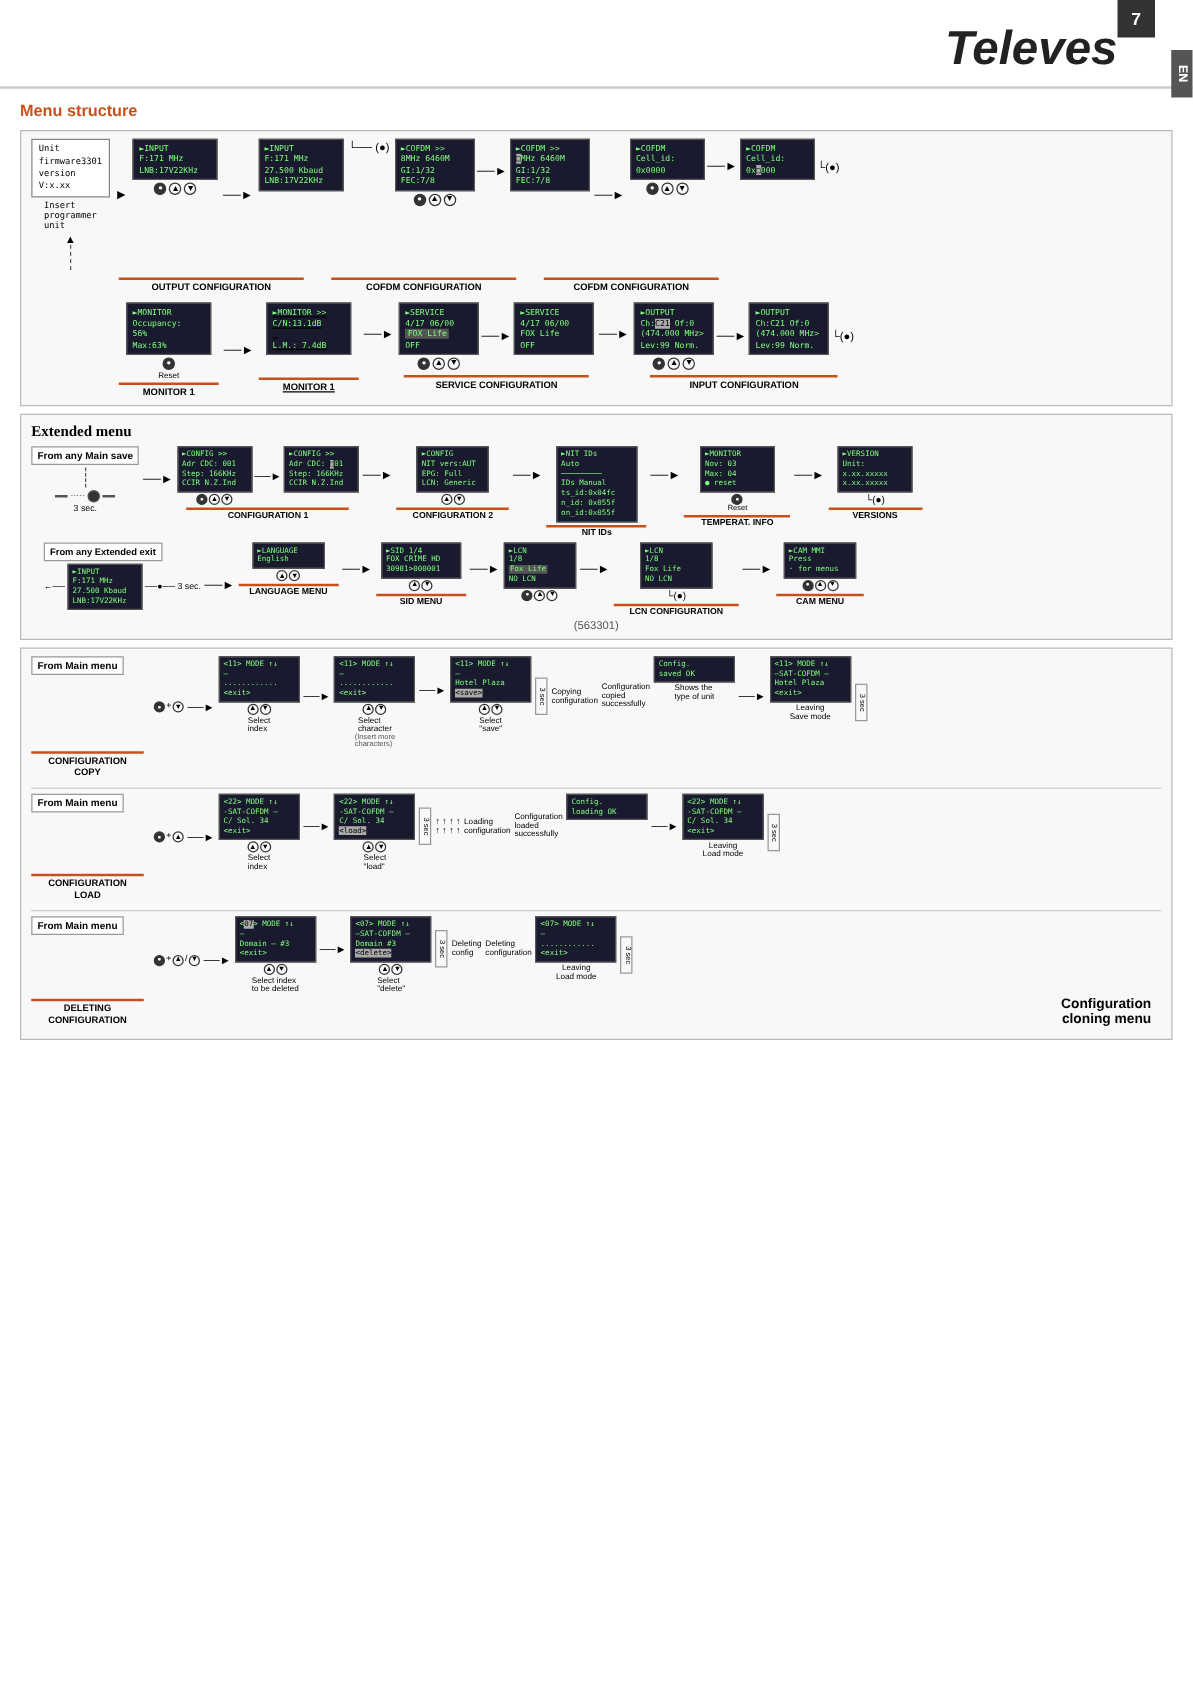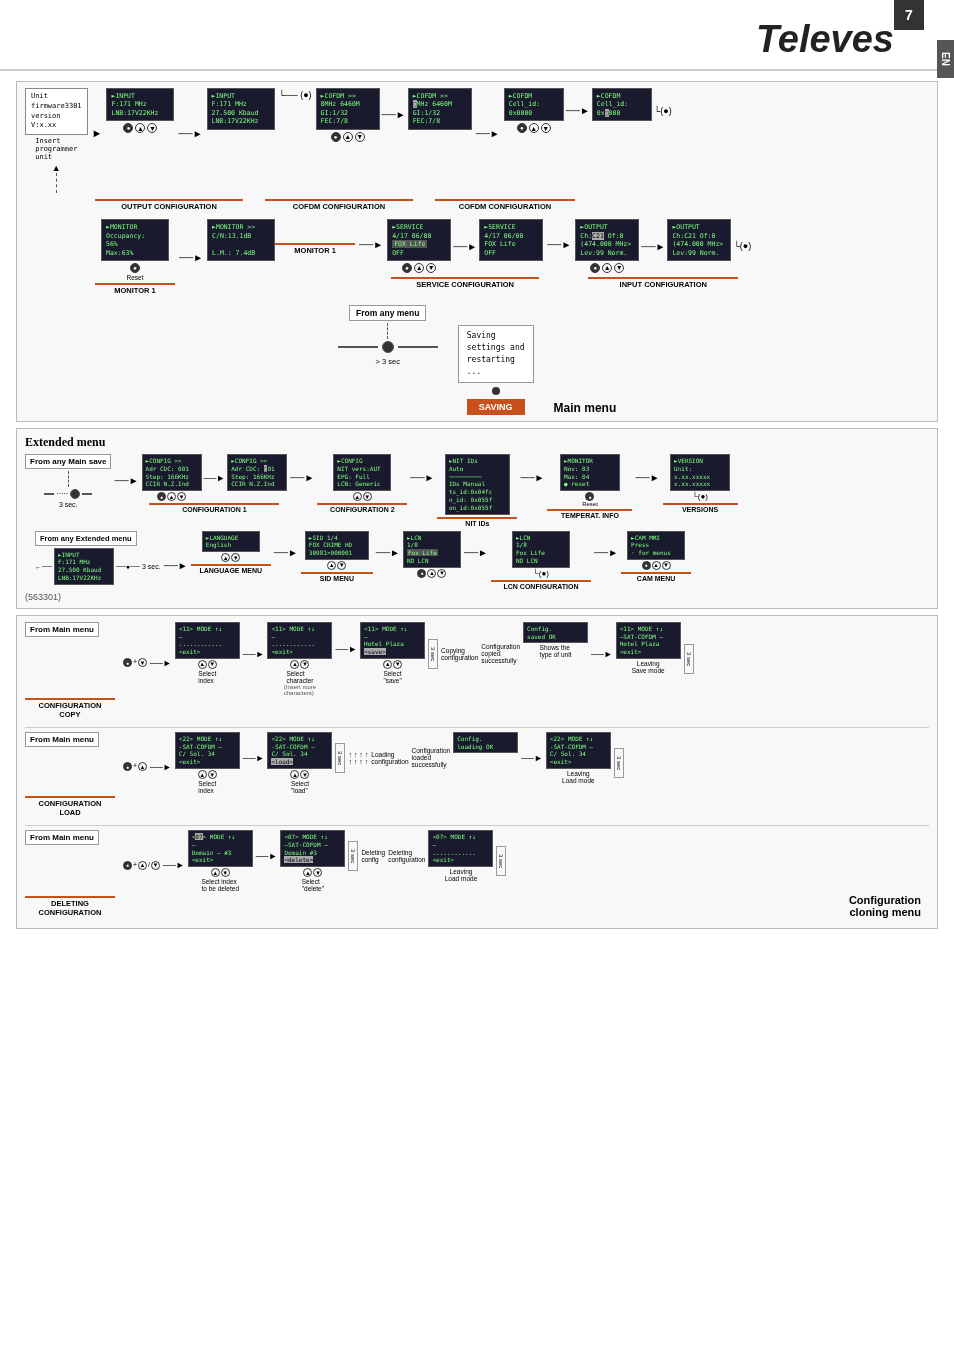--- a/index.html
+++ b/index.html
@@ -43,20 +43,21 @@
   </div>
   <div style="position:absolute;top:0;right:30px;background:#333;color:#fff;width:30px;height:30px;display:flex;align-items:center;justify-content:center;font-size:14px;font-weight:bold;">
     <span>7</span>
   </div>
   <div style="position:absolute;right:0;top:40px;background:#555;color:#fff;font-size:10px;font-weight:bold;padding:12px 3px;writing-mode:vertical-rl;">
     <span>EN</span>
   </div>
 </div>
 
 <div class="section" style="padding:10px 16px;">
+  <div class="section-title">Menu structure</div>
 
   <div style="border:1px solid #bbb;background:#f8f8f8;padding:6px 8px;margin-bottom:6px;position:relative;">
 
     <div style="display:flex;align-items:flex-start;gap:4px;margin-bottom:6px;">
 
       <div style="display:flex;flex-direction:column;align-items:center;gap:0;">
         <div style="border:1px solid #888;padding:3px 5px;font-size:7px;font-family:monospace;line-height:1.4;background:#fff;min-width:62px;">
           Unit<br>firmware3301<br>version<br>V:x.xx
         </div>
         <div style="font-size:7px;margin-top:2px;font-family:monospace;text-align:left;">Insert<br>programmer<br>unit</div>
@@ -155,21 +156,21 @@
         </div>
         <div style="display:flex;gap:2px;margin-top:2px;align-items:center;">
           <div style="width:10px;height:10px;border-radius:50%;border:1.5px solid #333;background:#333;color:#fff;font-size:6px;display:flex;align-items:center;justify-content:center;">●</div>
         </div>
         <div style="font-size:6.5px;margin-top:1px;"> Reset</div>
         <div style="width:80px;border-top:2px solid #c8501a;font-size:7.5px;font-weight:bold;padding-top:1px;text-align:center;margin-top:2px;">MONITOR 1</div>
       </div>
 
       <div style="align-self:center;font-size:10px;">──►</div>
 
-      <div style="display:flex;align-items:center;">
+      <div style="display:flex;flex-direction:column;align-items:center;text-decoration:underline;">
         <div style="background:#1a1a2e;color:#7fff7f;font-size:6.5px;font-family:monospace;padding:3px 4px;line-height:1.3;border:1px solid #555;min-width:68px;">
           ►MONITOR &gt;&gt;<br>C/N:13.1dB<br>&nbsp;<br>L.M.: 7.4dB
         </div>
         <div style="width:80px;border-top:2px solid #c8501a;font-size:7.5px;font-weight:bold;padding-top:1px;text-align:center;margin-top:18px;">MONITOR 1</div>
       </div>
 
       <div style="align-self:center;font-size:10px;margin-top:-25px;">──►</div>
 
       <div style="display:flex;flex-direction:column;align-items:center;">
         <div style="display:flex;gap:2px;">
@@ -213,40 +214,20 @@
               ►OUTPUT<br>Ch:C21 Of:0<br>(474.000 MHz&gt;<br>Lev:99 Norm.
             </div>
           </div>
           <div style="align-self:center;font-size:9px;">└(●)</div>
         </div>
         <div style="width:150px;border-top:2px solid #c8501a;font-size:7.5px;font-weight:bold;padding-top:1px;text-align:center;margin-top:4px;">INPUT CONFIGURATION</div>
       </div>
 
     </div>
 
-    <div style="display:flex;justify-content:center;margin-top:10px;gap:20px;align-items:flex-start;">
-      <div style="display:flex;flex-direction:column;align-items:center;gap:2px;">
-        <div style="border:1px solid #999;background:#fff;font-size:8.5px;font-weight:bold;padding:2px 6px;">From any menu</div>
-        <div style="border-left:1px dashed #555;height:16px;"></div>
-        <div style="display:flex;align-items:center;gap:4px;">
-          <div style="border:1px solid #555;width:40px;height:0;"></div>
-          <div style="width:12px;height:12px;border-radius:50%;background:#333;border:1px solid #555;"></div>
-          <div style="border:1px solid #555;width:40px;height:0;"></div>
-        </div>
-        <div style="font-size:7.5px;margin-top:2px;">&gt; 3 sec</div>
-      </div>
-      <div style="display:flex;flex-direction:column;align-items:center;gap:4px;margin-top:20px;">
-        <div style="font-size:8px;font-family:monospace;border:1px solid #999;padding:4px 8px;background:#fff;line-height:1.5;">
-          Saving<br>settings and<br>restarting<br>...
-        </div>
-        <div style="width:8px;height:8px;border-radius:50%;background:#333;"></div>
-        <div style="background:#c8501a;color:#fff;font-size:9px;font-weight:bold;padding:3px 12px;">SAVING</div>
-      </div>
-      <div style="align-self:flex-end;font-size:12px;font-weight:bold;">Main menu</div>
-    </div>
 
   </div>
 
   <div style="border:1px solid #bbb;background:#f8f8f8;padding:6px 8px;margin-bottom:6px;position:relative;">
     <div style="display:flex;justify-content:flex-start;margin-bottom:4px;font-family:Liberation Serif, serif;">
       <div style="font-size:12px;font-weight:bold;color:#000;">Extended menu</div>
     </div>
 
     <div style="display:flex;align-items:flex-start;gap:3px;margin-bottom:4px;">
 
@@ -337,21 +318,21 @@
         </div>
         <div style="font-size:8px;margin-top:1px;">└(●)</div>
         <div style="width:75px;border-top:2px solid #c8501a;font-size:7px;font-weight:bold;padding-top:1px;text-align:center;margin-top:2px;">VERSIONS</div>
       </div>
 
     </div>
 
     <div style="display:flex;align-items:flex-start;gap:3px;padding-left:10px;">
 
       <div style="display:flex;flex-direction:column;align-items:flex-start;gap:2px;">
-        <div style="border:1px solid #999;background:#fff;font-size:7.5px;font-weight:bold;padding:2px 4px;">From any Extended menu</div>
+        <div style="border:1px solid #999;background:#fff;font-size:7.5px;font-weight:bold;padding:2px 4px;">From any Extended exit</div>
         <div style="display:flex;align-items:center;gap:2px;">
           <div style="font-size:7px;">←──</div>
           <div>
             <div style="background:#1a1a2e;color:#7fff7f;font-size:6px;font-family:monospace;padding:2px 3px;line-height:1.3;border:1px solid #555;min-width:60px;">
               ►INPUT<br>F:171 MHz<br>27.500 Kbaud<br>LNB:17V22KHz
             </div>
           </div>
           <div style="font-size:7px;">──●──</div>
           <div style="font-size:7px;"> 3 sec.</div>
         </div>
@@ -425,21 +406,21 @@
             <div style="width:9px;height:9px;border-radius:50%;border:1.5px solid #333;background:#333;color:#fff;font-size:5px;display:flex;align-items:center;justify-content:center;">●</div>
             <div style="width:9px;height:9px;border-radius:50%;border:1.5px solid #333;font-size:6px;display:flex;align-items:center;justify-content:center;">▲</div>
             <div style="width:9px;height:9px;border-radius:50%;border:1.5px solid #333;font-size:6px;display:flex;align-items:center;justify-content:center;">▼</div>
           </div>
         </div>
         <div style="width:70px;border-top:2px solid #c8501a;font-size:7px;font-weight:bold;padding-top:1px;text-align:center;margin-top:2px;">CAM MENU</div>
       </div>
 
     </div>
 
-    <div style="display:flex;justify-content:flex-start;margin-top:2px;">
+    <div style="display:flex;justify-content:center;margin-top:2px;">
       <div style="font-size:9px;color:#555;">(563301)</div>
     </div>
 
   </div>
 
   <div style="border:1px solid #bbb;background:#f8f8f8;padding:6px 8px;margin-bottom:6px;">
 
     <div style="margin-bottom:8px;">
       <div style="display:flex;align-items:flex-start;gap:3px;">
 

